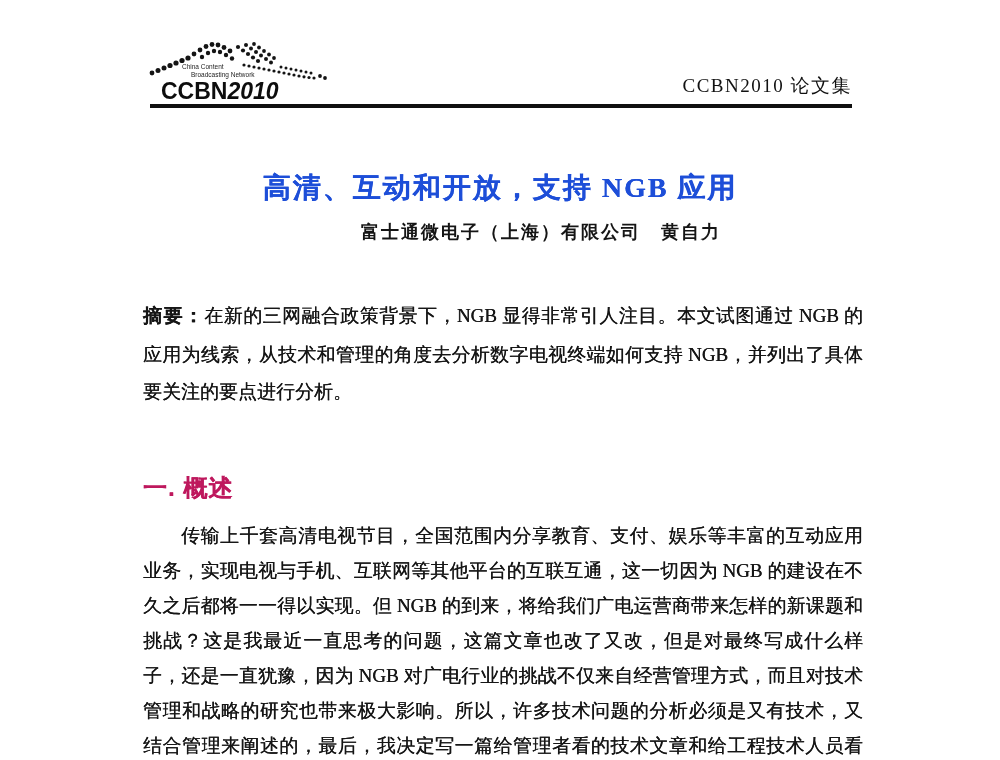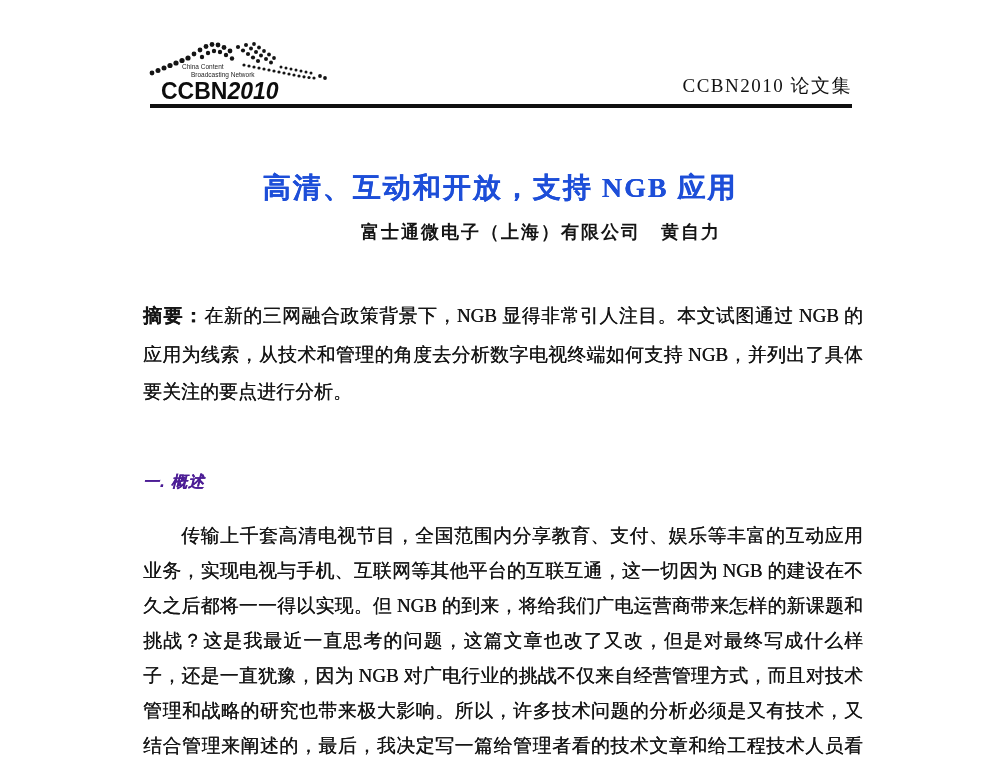--- a/index.html
+++ b/index.html
@@ -50,23 +50,22 @@
     font-size:19px; line-height:37px; text-align:justify;
     text-shadow:0.3px 0 currentColor;
   }
   .abstract-label {
     font-family:Liberation Mono, monospace;
     font-weight:700; letter-spacing:1px;
   }
   .sec-heading {
     position:absolute; left:143px; top:472px;
     font-family:"Liberation Sans","DejaVu Sans",sans-serif;
-    font-weight:700; font-size:16px; letter-spacing:1px; color:#4c1d95;
+    font-weight:700; font-size:24px; letter-spacing:1px; color:#be185d;
     text-shadow:0.3px 0 currentColor;
-    font-style:italic;
   }
   .body-para {
     position:absolutes; 
   }
   .body-para {
     position:absolute; left:143px; top:518px; width:720px;
     font-size:19px; line-height:35px; text-align:justify; text-indent:38px;
     text-shadow:0.3px 0 currentColor;
   }
 </style>

